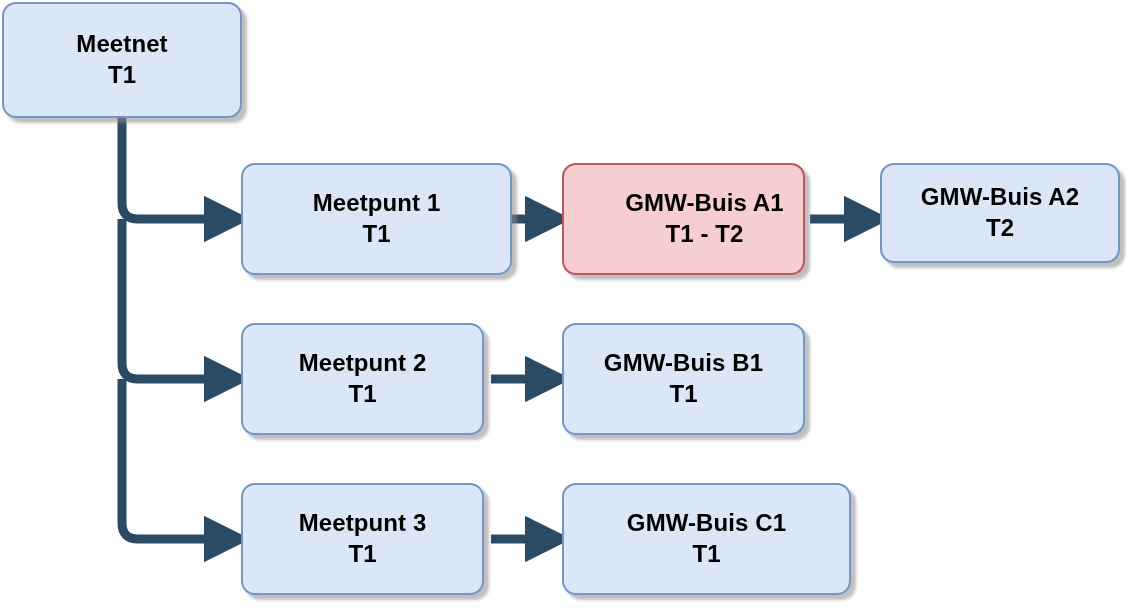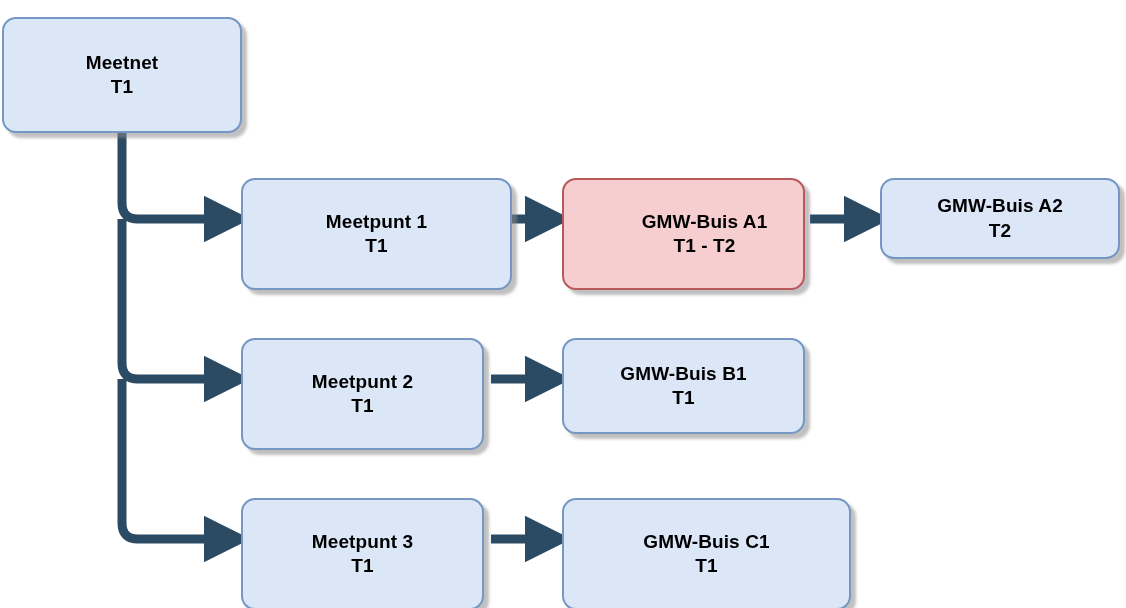--- a/index.html
+++ b/index.html
@@ -20,27 +20,26 @@
   .node {
     position: absolute;
     box-sizing: border-box;
     border-radius: 14px;
     display: flex;
     flex-direction: column;
     align-items: center;
     justify-content: center;
     text-align: center;
     font-weight: bold;
-    font-size: 19px;
+    font-size: 24px;
     line-height: 1.28;
     color: #000000;
     letter-spacing: 0.1px;
     box-shadow: 5px 5px 3px rgba(140,140,140,0.55);
     z-index: 3;
-    margin-top: 15px;
   }
   .node.blue {
     background: #dbe6f7;
     border: 2px solid #7497c4;
   }
   .node.red {
     background: #f6ced0;
     border: 2px solid #b9595c;
     padding-left: 42px;
   }
@@ -92,31 +91,31 @@
   <div class="node blue" id="node-meetpunt-1" style="left: 241px; top: 163px; width: 271px; height: 112px;">
     <span class="line1">Meetpunt 1</span>
     <span class="line2">T1</span>
   </div>
 
   <div class="node red" id="node-gmw-buis-a1" style="left: 562px; top: 163px; width: 243px; height: 112px;">
     <span class="line1">GMW-Buis A1</span>
     <span class="line2">T1 - T2</span>
   </div>
 
-  <div class="node blue" id="node-gmw-buis-a2" style="left: 880px; top: 163px; width: 240px; height: 81px; align-items: center;">
+  <div class="node blue" id="node-gmw-buis-a2" style="left: 880px; top: 163px; width: 240px; height: 100px; align-items: center;">
     <span class="line1">GMW-Buis A2</span>
     <span class="line2">T2</span>
   </div>
 
   <div class="node blue" id="node-meetpunt-2" style="left: 241px; top: 323px; width: 243px; height: 112px; justify-content: center;">
     <span class="line1">Meetpunt 2</span>
     <span class="line2">T1</span>
   </div>
 
-  <div class="node blue" id="node-gmw-buis-b1" style="left: 562px; top: 323px; width: 243px; height: 96px;">
+  <div class="node blue" id="node-gmw-buis-b1" style="left: 562px; top: 323px; width: 243px; height: 112px;">
     <span class="line1">GMW-Buis B1</span>
     <span class="line2">T1</span>
   </div>
 
   <div class="node blue" id="node-meetpunt-3" style="left: 241px; top: 483px; width: 243px; height: 112px;">
     <span class="line1">Meetpunt 3</span>
     <span class="line2">T1</span>
   </div>
 
   <div class="node blue" id="node-gmw-buis-c1" style="left: 562px; top: 483px; width: 289px; height: 112px;">

